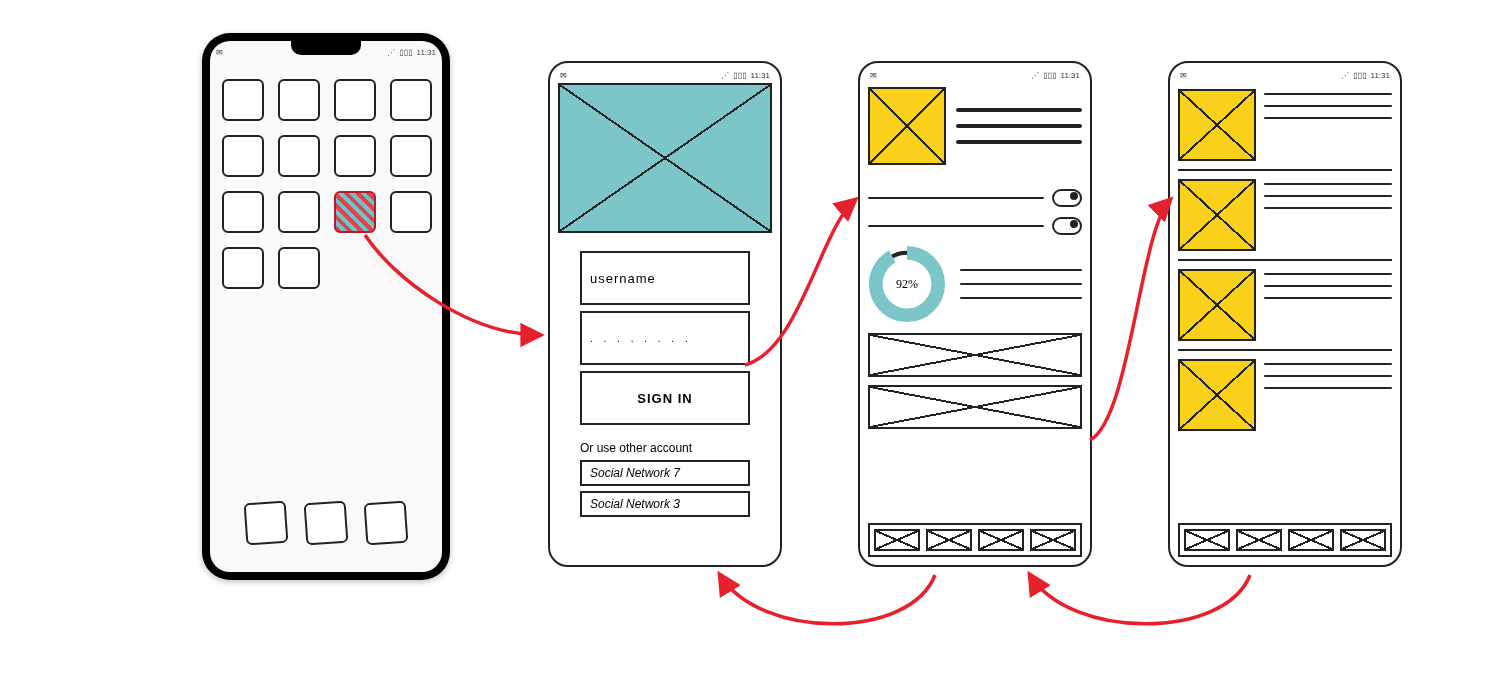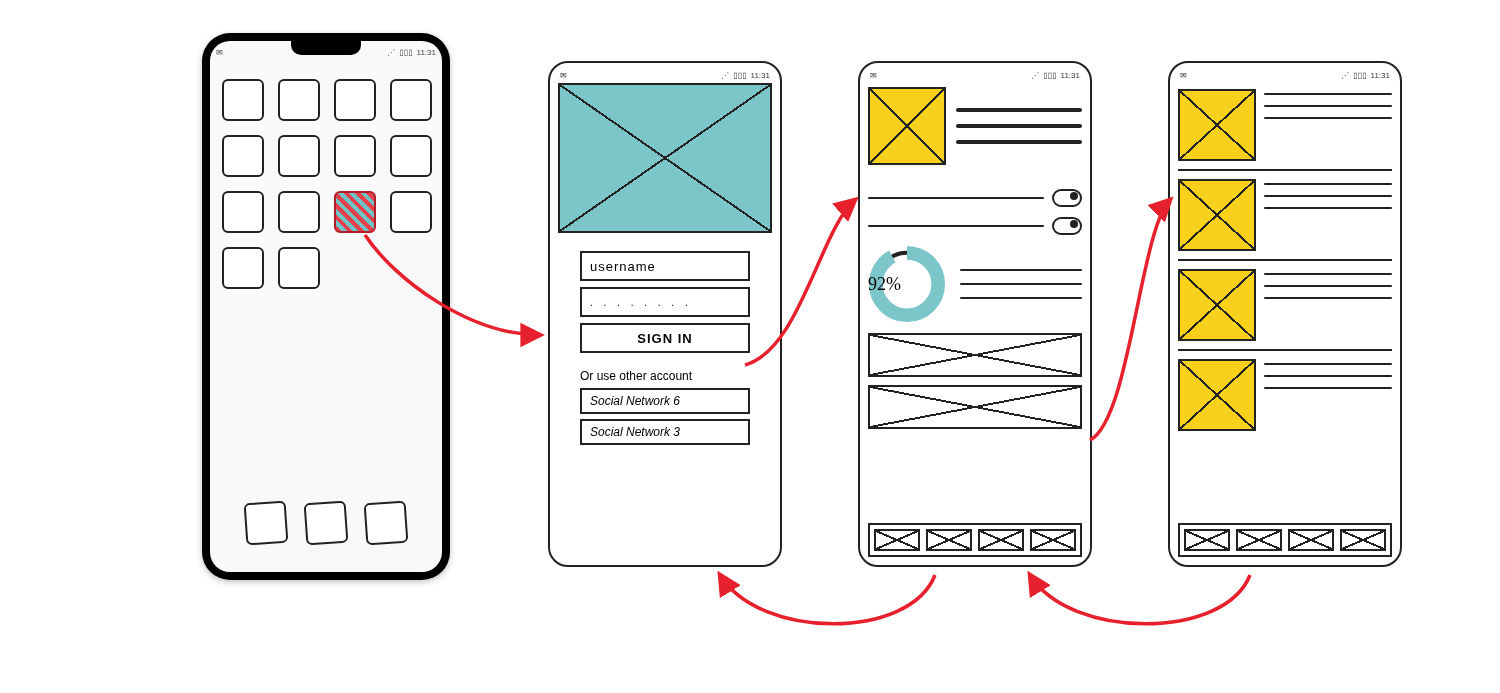--- a/index.html
+++ b/index.html
@@ -147,21 +147,21 @@
       linear-gradient(to top left, transparent calc(50% - 1px), #222 calc(50% - 1px), #222 calc(50% + 1px), transparent calc(50% + 1px));
   }
   .ph.teal   { background:#7cc6ca; }
   .ph.yellow { background:#f9d01a; }
 
   
   .hero { height:150px; margin-bottom:18px; }
   .form { padding: 0 22px; }
   .field {
     border:2px solid #222; height:26px; margin:6px 0;
-    display:flex; align-items:center; padding:0 8px;
+    display:flex; align-items:center; padding:12px 8px;
     font-size:13px; letter-spacing:1px;
   }
   .dots { letter-spacing:4px; font-size:10px; }
   .or-label { font-size:12px; margin:16px 0 2px; }
   .social {
     border:2px solid #222; height:22px; margin:5px 0;
     display:flex; align-items:center; padding:0 8px;
     font-size:12px; font-style:italic;
   }
 
@@ -178,21 +178,21 @@
     width:26px; height:14px; border:2px solid #222; border-radius:10px;
     position:relative; background:#fff;
   }
   .toggle::after { content:""; position:absolute; right:2px; top:1px; width:8px; height:8px; background:#222; border-radius:50%; }
 
   .gauge-row { display:flex; align-items:center; gap:14px; margin:6px 0 10px; }
   .gauge { width:78px; height:78px; position:relative; flex:0 0 78px; }
   .gauge svg { width:100%; height:100%; }
   .gauge span {
     position:absolute; left:0; right:0; top:50%; transform:translateY(-50%);
-    font-size:18px; font-family:"Comic Sans MS",cursive;
+    text-align:center; font-size:12px; font-family:"Comic Sans MS",cursive;
   }
   .gauge-lines { flex:1; display:flex; flex-direction:column; gap:12px; }
 
   .wide-ph { height:44px; margin:8px 0 4px; }
 
   .tabbar { position:absolute; left:8px; right:8px; bottom:8px; height:34px;
             display:flex; gap:6px; border:2px solid #222; padding:4px; box-sizing:border-box;}
   .tabbar .ph { flex:1; }
 
   
@@ -281,21 +281,21 @@
       <div class="field">
         <span class="dots">. . . . . . . .</span>
       </div>
       <div class="field" style="justify-content:center;font-weight:bold">
         <span>SIGN IN</span>
       </div>
 
       <div class="or-label">Or use other account</div>
 
       <div class="social">
-        <span>Social Network 6</span>
+        <span>Social Network 7</span>
       </div>
       <div class="social">
         <span>Social Network 3</span>
       </div>
     </div>
   </div>
 
   <div class="sketch s3">
     <div class="sk-status">
       <span>✉</span>

